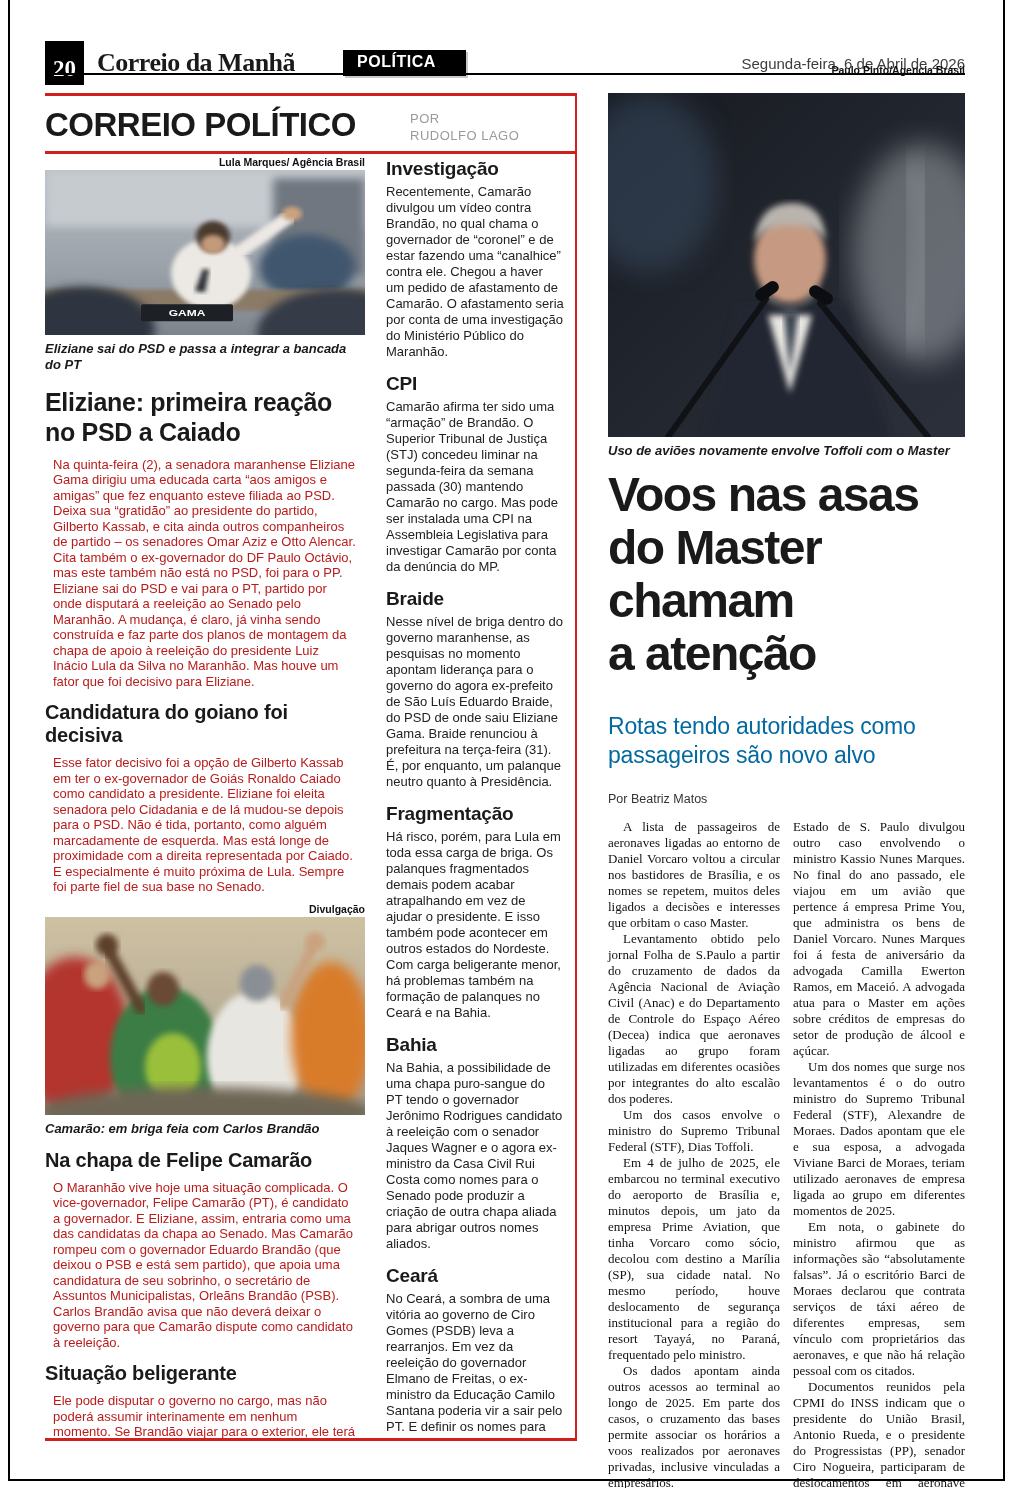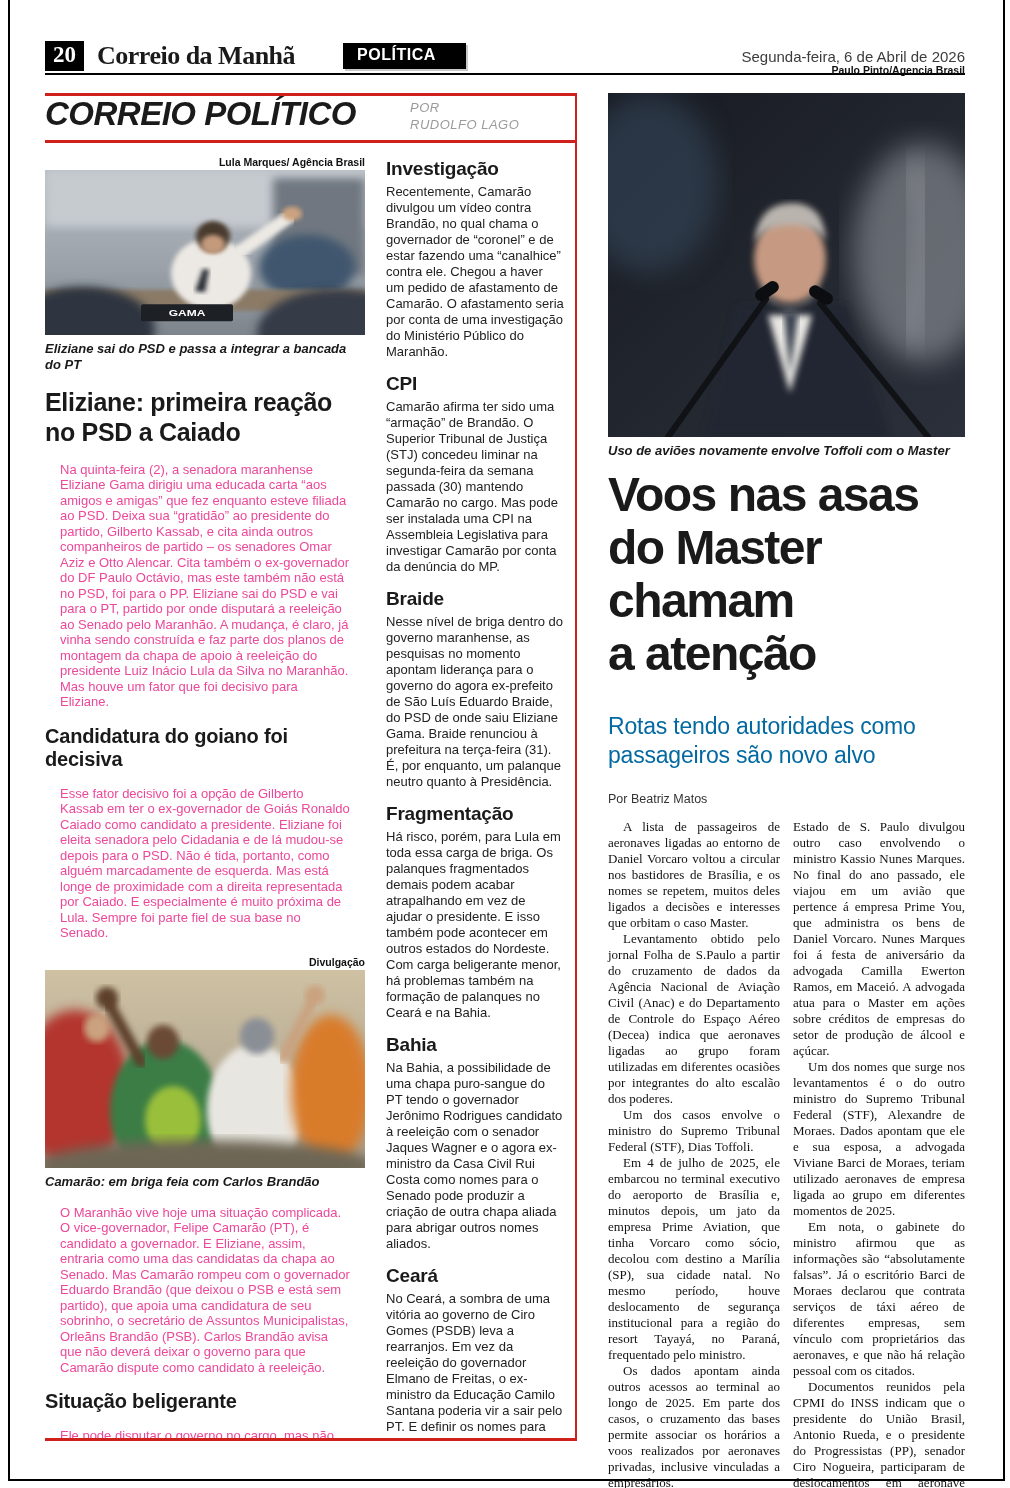--- a/index.html
+++ b/index.html
@@ -7,48 +7,48 @@
   .page{ position:relative; width:1010px; height:1488px; background:#fff;
          font-family:"Liberation Sans",sans-serif; color:var(--ink); overflow:hidden; }
   
   .frame-left{ position:absolute; left:8px; top:0; bottom:7px; width:2px; background:#000; }
   .frame-right{ position:absolute; right:5px; top:0; bottom:7px; width:2px; background:#000; }
   .frame-bottom{ position:absolute; left:8px; right:5px; bottom:7px; height:2px; background:#000; }
 
   
   .masthead{ position:absolute; left:45px; top:41px; width:920px; display:flex; align-items:center; }
   .pagenum{ background:#000; color:#fff; font-family:"Liberation Serif",serif; font-weight:bold;
-            font-size:23px; padding:1px 8px 3px; }
+            font-size:23px; padding:15px 8px 3px; }
   .brand{ font-family:"Liberation Serif",serif; font-weight:bold; font-size:26px; margin-left:13px; letter-spacing:-0.5px; }
   .section-tag{ background:#000; color:#fff; font-weight:bold; font-size:16px; letter-spacing:0.5px;
                 padding:3px 30px 5px 14px; margin-left:48px; box-shadow:2px 2px 0 #c9c9c9; }
   .date{ margin-left:auto; font-size:15px; color:#3c3c3c; }
   .masthead-rule{ position:absolute; left:45px; top:73px; width:920px; height:2px; background:#000; }
 
   .credit{ font-size:10.5px; font-weight:bold; color:#111; }
   .credit-topright{ position:absolute; top:64px; right:45px; }
   .credit-right{ text-align:right; }
 
   
   .left-block{ position:absolute; left:45px; top:93px; width:532px; height:1348px; box-sizing:border-box;
                border-top:3px solid var(--red); border-bottom:3px solid var(--red);
                border-right:2px solid var(--red); overflow:hidden; }
-  .cp-head{ display:flex; align-items:flex-start; padding:1px 10px 6px 0; border-bottom:3px solid var(--red);font-style:italic; }
+  .cp-head{ display:flex; align-items:flex-start; padding:12px 10px 6px 0; border-bottom:3px solid var(--red); }
   .cp-title{ font-size:33px; font-weight:bold; letter-spacing:-0.5px; line-height:1.05; }
   .cp-byline{ margin-left:auto; width:155px; color:#9a9a9a; font-size:13px; line-height:1.3;
               letter-spacing:0.5px; padding-top:3px; }
   .colA{ position:absolute; left:0; top:60px; width:320px; }
   .colB{ position:absolute; left:341px; top:62px; width:178px; }
 
   .photo{ position:relative; width:100%; overflow:hidden; background:#b9bdc2; }
   .photo svg{ display:block; width:100%; height:100%; }
 
   .caption{ font-size:13px; font-weight:bold; font-style:italic; margin:6px 0 0; line-height:1.25; }
   .headline-a{ font-size:25px; line-height:30px; font-weight:bold; margin:13px 0 10px; letter-spacing:-0.3px; }
-  .body-text{ font-size:13px; line-height:15.5px; color:#ec4899; margin:15px; }
+  .body-text{ font-size:13px; line-height:15.5px; color:#b91c1c; margin:8px; }
   .subhead-a{ font-size:20px; font-weight:bold; margin:12px 0 3px; letter-spacing:-0.2px; }
 
   .note-sec{ margin-bottom:13px; }
   .note-head{ font-size:19px; font-weight:bold; margin:0 0 4px; letter-spacing:-0.2px; }
   .note-body{ font-size:13px; line-height:16px; color:#222; margin:0; }
 
   
   .right-block{ position:absolute; left:608px; top:93px; width:357px; }
   .headline-b{ font-size:48px; line-height:53px; font-weight:bold; letter-spacing:-1.5px; margin-top:9px; }
   .subhead-b{ font-size:23px; line-height:29px; font-weight:normal; color:#0369a1; margin-top:15px; letter-spacing:-0.2px; }
@@ -149,20 +149,21 @@
           <ellipse cx="212" cy="66" rx="17" ry="18" fill="#8a8f96" filter="url(#rb2)"></ellipse>
           <ellipse cx="52" cy="58" rx="13" ry="14" fill="#caa27f" filter="url(#rb2)"></ellipse>
           <path d="M96 92 L64 34" stroke="#5d3f2c" stroke-width="11" stroke-linecap="round" filter="url(#rb2)"></path>
           <circle cx="62" cy="28" r="11" fill="#5d3f2c" filter="url(#rb2)"></circle>
           <path d="M238 88 L268 30" stroke="#caa27f" stroke-width="10" stroke-linecap="round" filter="url(#rb2)"></path>
           <circle cx="270" cy="25" r="10" fill="#caa27f" filter="url(#rb2)"></circle>
           <ellipse cx="160" cy="196" rx="170" ry="26" fill="#6e6654" filter="url(#rb1)"></ellipse>
         </svg>
       </div>
       <p class="caption">Camarão: em briga feia com Carlos Brandão</p>
+      <h2 class="subhead-a">Na chapa de Felipe Camarão</h2>
       <p class="body-text">O Maranhão vive hoje uma situação complicada. O vice-governador, Felipe Camarão (PT), é candidato a governador. E Eliziane, assim, entraria como uma das candidatas da chapa ao Senado. Mas Camarão rompeu com o governador Eduardo Brandão (que deixou o PSB e está sem partido), que apoia uma candidatura de seu sobrinho, o secretário de Assuntos Municipalistas, Orleãns Brandão (PSB). Carlos Brandão avisa que não deverá deixar o governo para que Camarão dispute como candidato à reeleição.</p>
       <h2 class="subhead-a">Situação beligerante</h2>
       <p class="body-text">Ele pode disputar o governo no cargo, mas não poderá assumir interinamente em nenhum momento. Se Brandão viajar para o exterior, ele terá que viajar também. Pode-se criar, então, uma situação meio inusitada. O Maranhão teria dois palanques para Lula, mas concorrendo entre eles de uma forma complicada e beligerante. A briga entre o governador e o vice é feia.</p>
     </div>
 
     <div class="colB">
       <div class="note-sec">
         <h3 class="note-head">Investigação</h3>
         <p class="note-body">Recentemente, Camarão divulgou um vídeo contra Brandão, no qual chama o governador de “coronel” e de estar fazendo uma “canalhice” contra ele. Chegou a haver um pedido de afastamento de Camarão. O afastamento seria por conta de uma investigação do Ministério Público do Maranhão.</p>
       </div>

